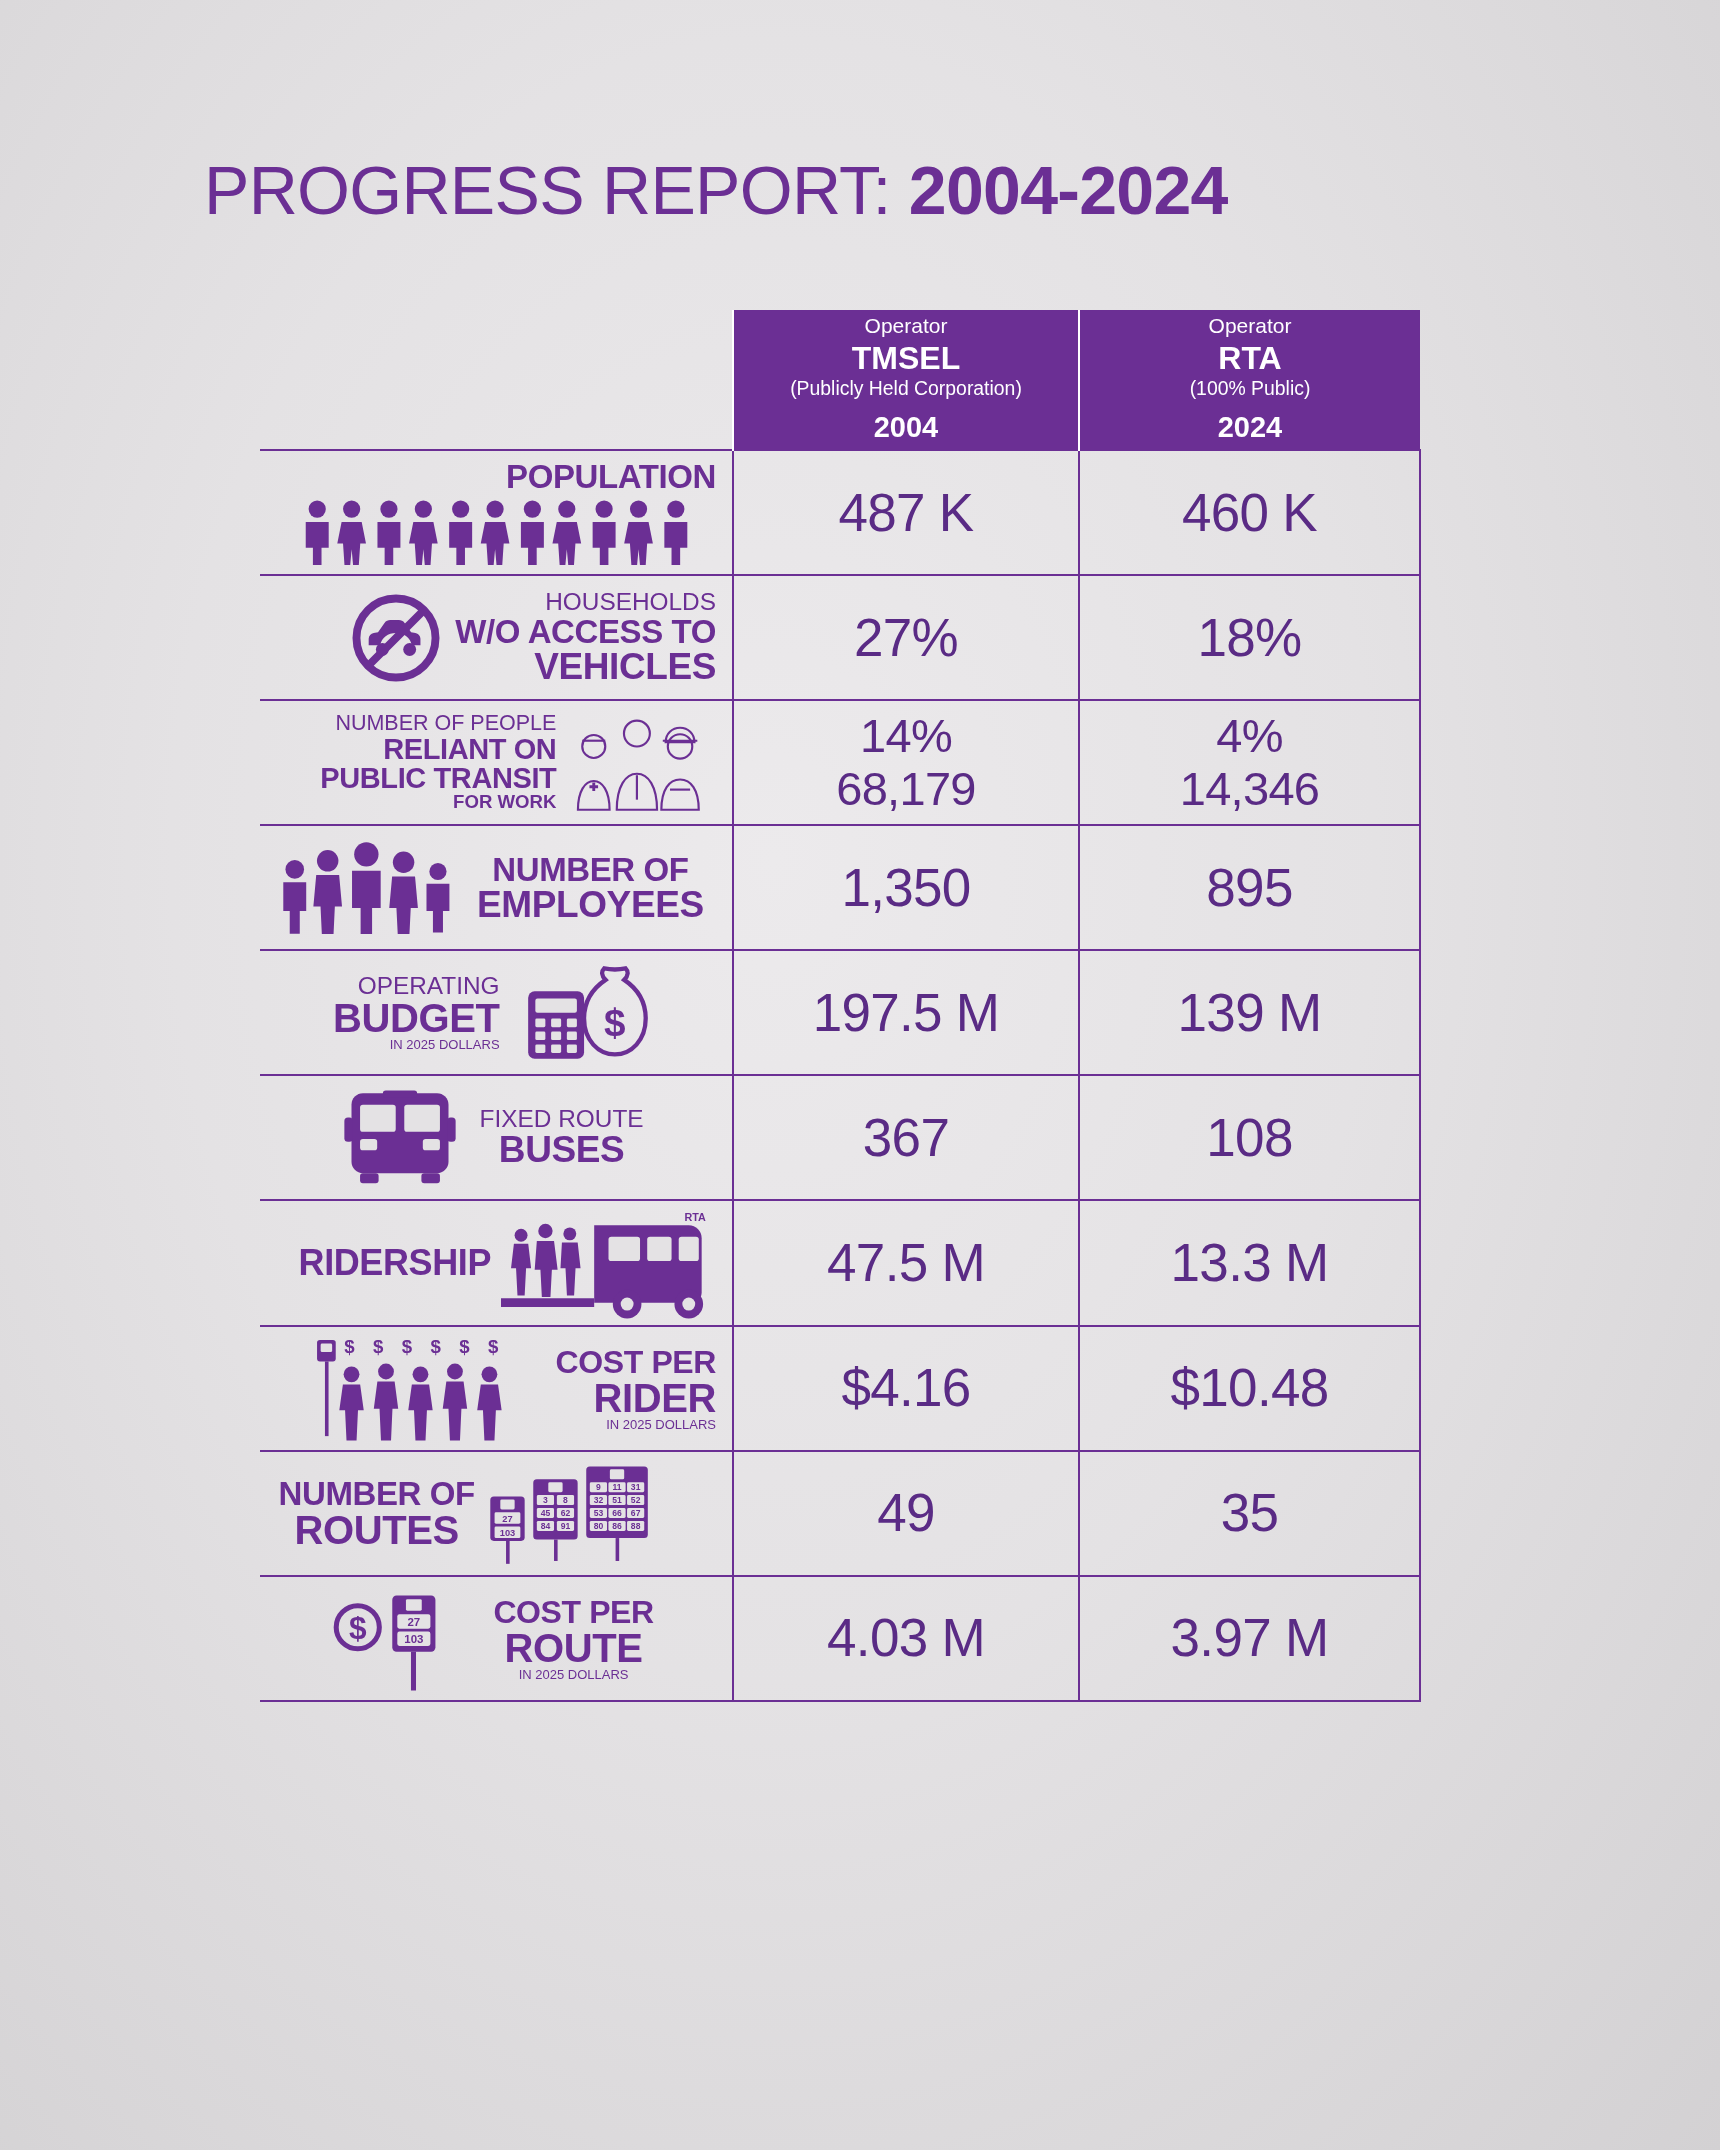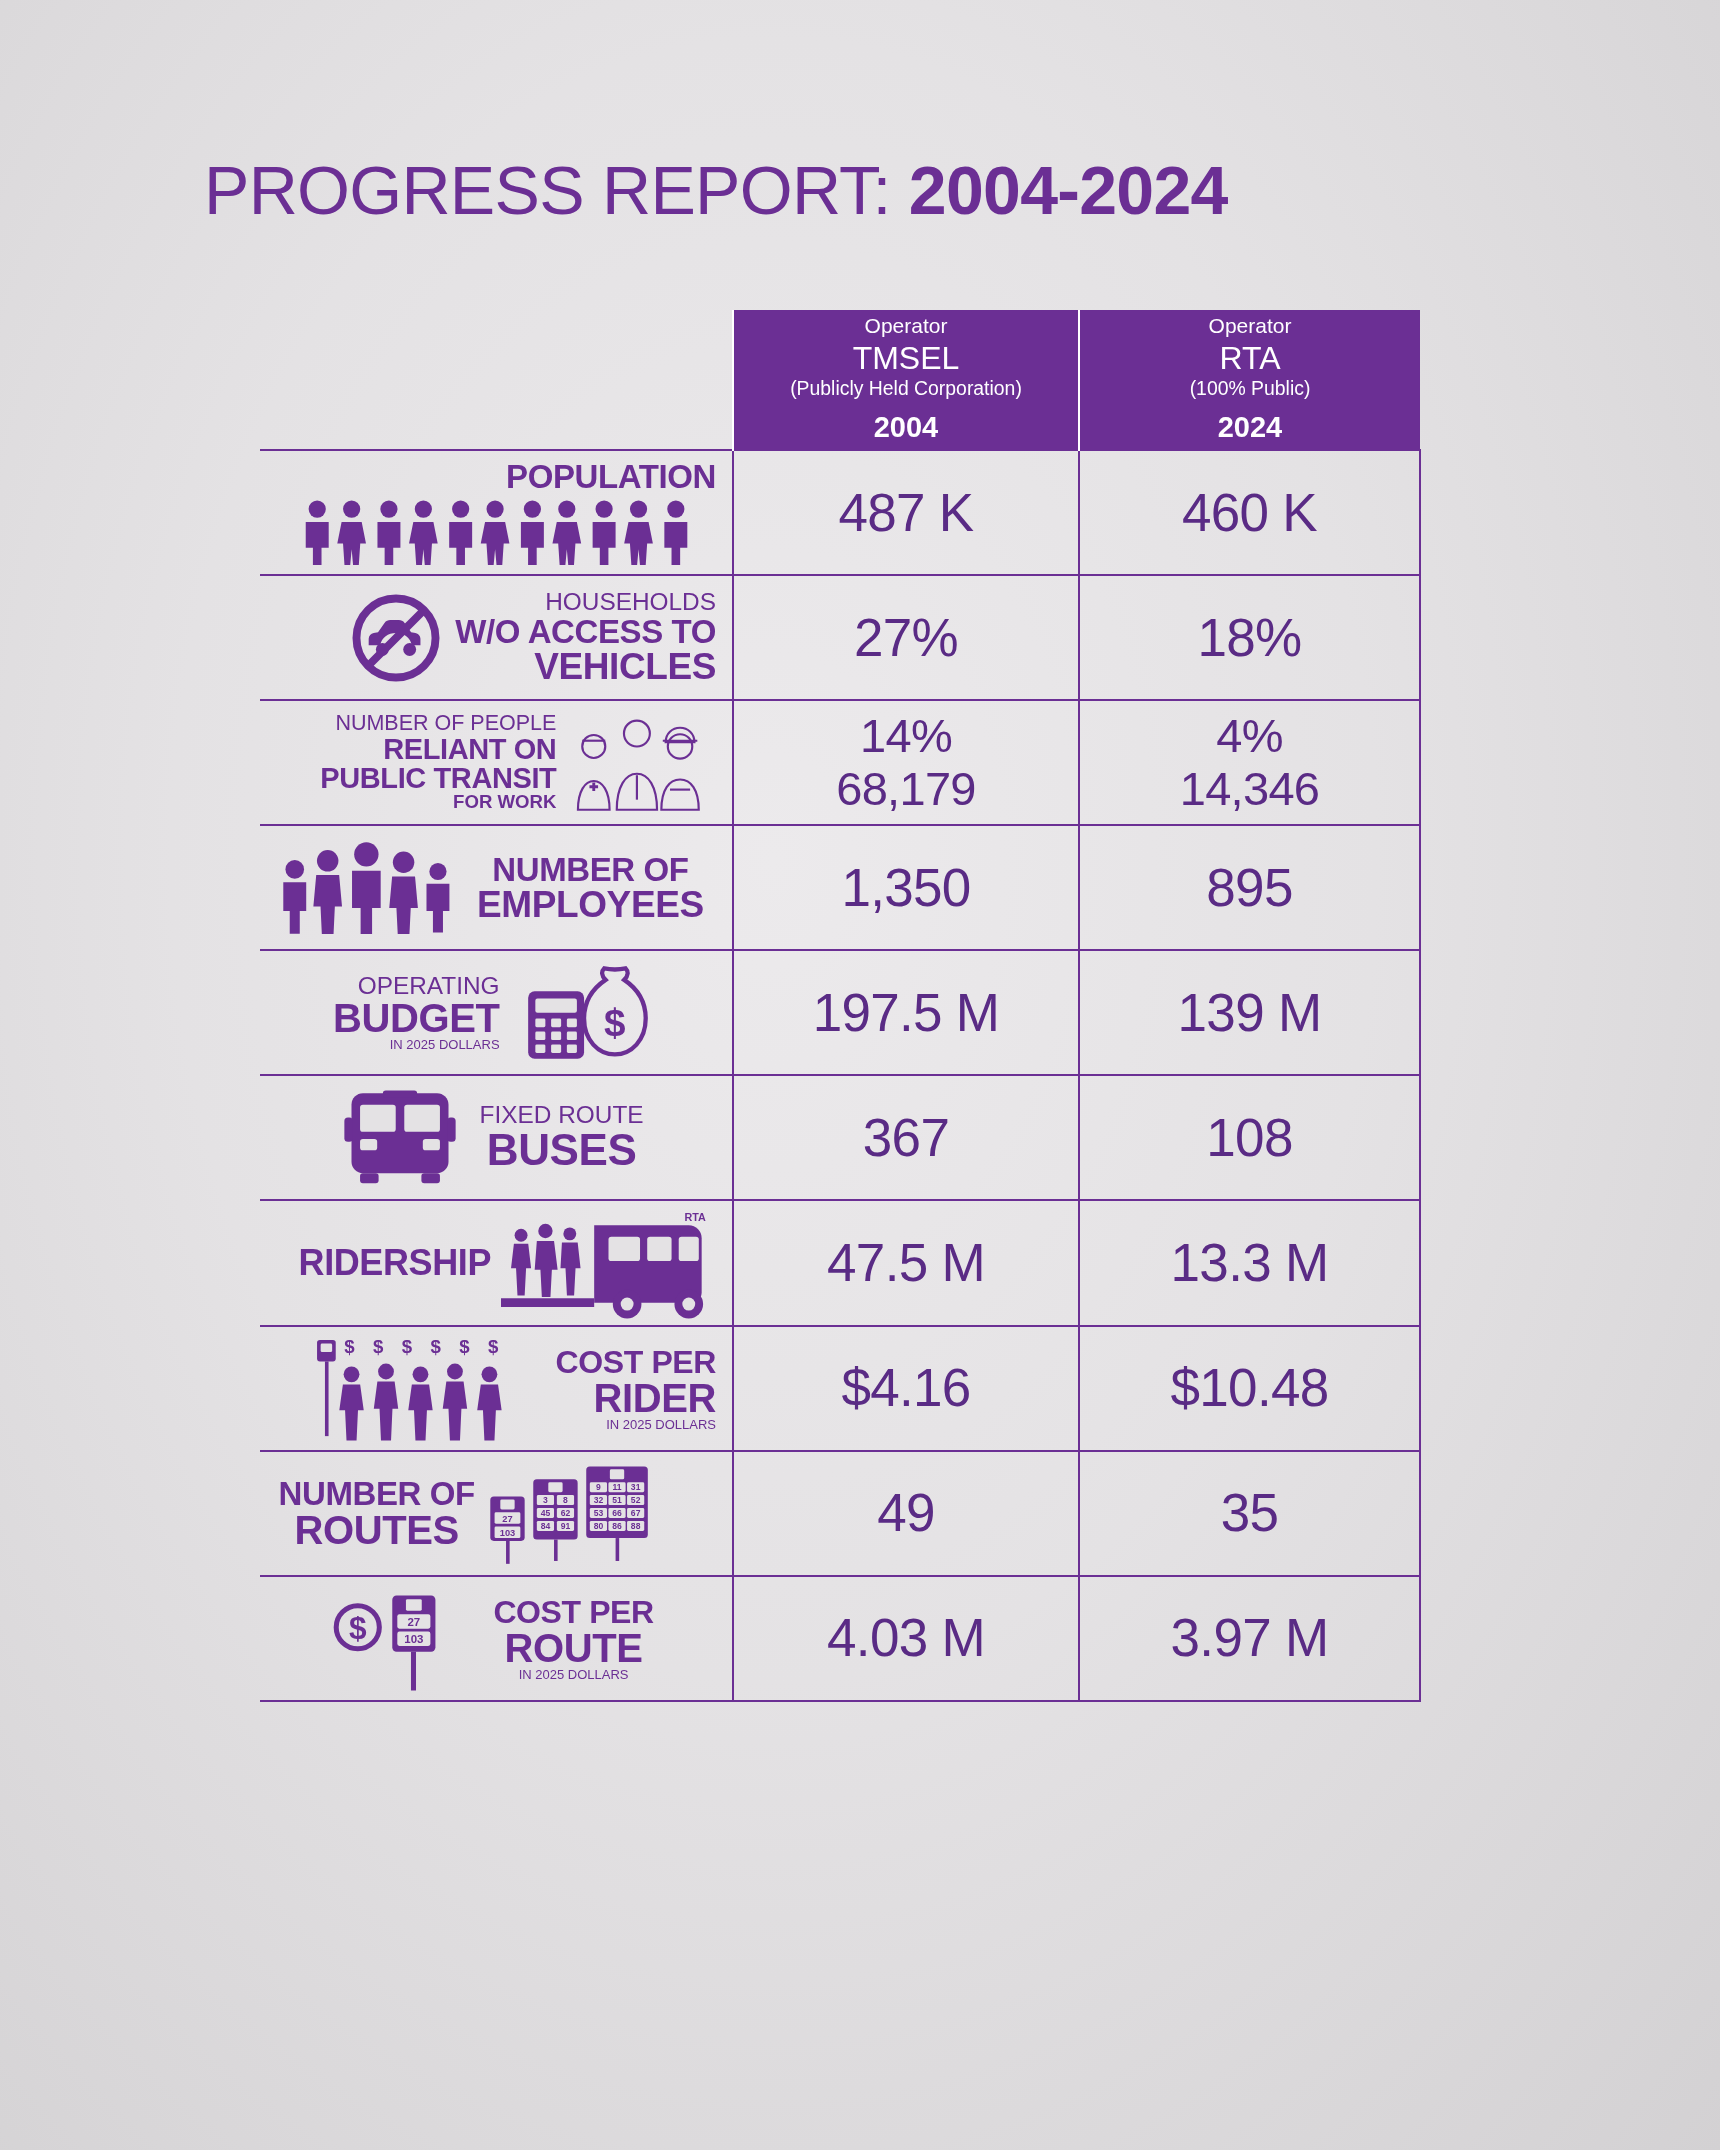--- a/index.html
+++ b/index.html
@@ -59,21 +59,21 @@
     border-left: 2.2px solid #ffffff;
   }
   .hdr-cell:first-child { border-left: none; }
   .hdr-op {
     font-size: 21px;
     font-weight: 400;
     line-height: 1.25;
   }
   .hdr-name {
     font-size: 32px;
-    font-weight: 400;
+    font-weight: 700;
     line-height: 1.15;
   }
   .hdr-sub {
     font-size: 19.4px;
     font-weight: 400;
     line-height: 1.3;
   }
   .hdr-blank { background: transparent; }
 
   .yr-cell {
@@ -408,21 +408,21 @@
                   <rect x="6" y="40" width="12" height="34" rx="5"></rect>
                   <rect x="150" y="40" width="12" height="34" rx="5"></rect>
                   <rect x="28" y="118" width="26" height="14" rx="4"></rect>
                   <rect x="114" y="118" width="26" height="14" rx="4"></rect>
                   <rect x="60" y="2" width="48" height="10" rx="4"></rect>
                 </g>
               </svg>
             </span>
             <span class="lbl-text left">
               <span class="lbl-mid">FIXED ROUTE</span>
-              <span class="lbl-big" style="font-size:44px;">BUSES</span>
+              <span class="lbl-big" style="font-size:37px;">BUSES</span>
             </span>
           </div>
         </td>
         <td class="val-cell">367</td>
         <td class="val-cell">108</td>
       </tr>
 
       <tr>
         <td class="lbl-cell">
           <div class="lbl-inner" style="justify-content:flex-end;gap:10px;">

